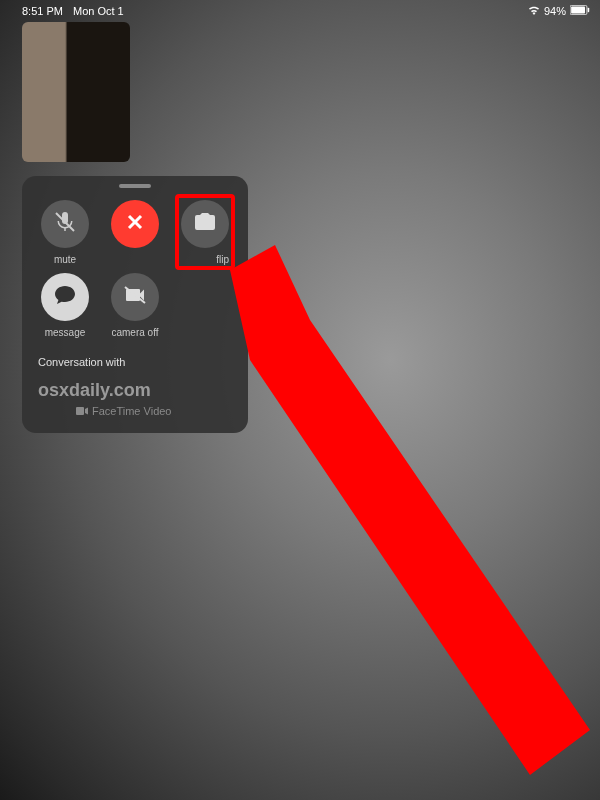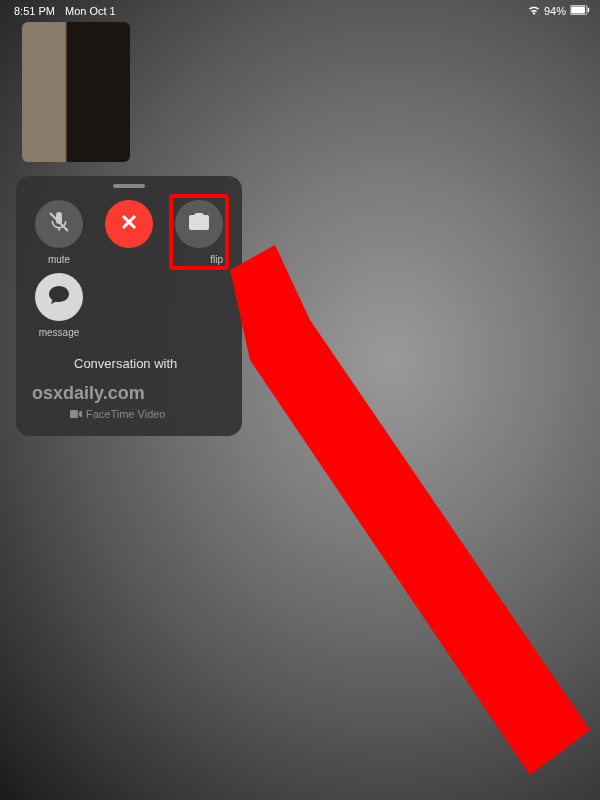--- a/index.html
+++ b/index.html
@@ -11,21 +11,21 @@
     body {
       width: 600px;
       height: 800px;
       background: radial-gradient(ellipse at 65% 45%, #9a9a9a 0%, #7a7a7a 30%, #555 60%, #2a2a2a 90%, #1a1a1a 100%);
       position: relative;
       overflow: hidden;
     }
     .status-bar {
       position: absolute;
       top: 0;
-      left: 4px;
+      left: 12px;
       right: 0;
       height: 22px;
       display: flex;
       justify-content: space-between;
       align-items: center;
       padding: 1px 10px;
       color: #fff;
       font-size: 11px;
       z-index: 10;
     }
@@ -45,21 +45,21 @@
       top: 22px;
       left: 22px;
       width: 108px;
       height: 140px;
       background: linear-gradient(to right, #8a7a6a 0%, #8a7a6a 40%, #1a1510 42%, #1a1510 100%);
       border-radius: 6px;
     }
     .call-panel {
       position: absolute;
       top: 176px;
-      left: 16px;
+      left: 22px;
       width: 226px;
       background: rgba(50,50,50,0.92);
       border-radius: 14px;
       padding: 16px 10px 16px 10px;
     }
     .drag-handle {
       width: 32px;
       height: 4px;
       background: #888;
       border-radius: 2px;
@@ -106,23 +106,22 @@
       border: 4px solid #ff0000;
       border-radius: 4px;
       pointer-events: none;
     }
     .conversation-section {
       margin-top: 18px;
       padding: 0 6px;
     }
     .conv-header {
       color: #e0e0e0;
-      font-size: 13px;
+      font-size: 11px;
       margin-bottom: 12px;
-      margin-left: 42px;
     }
     .conv-contact {
       color: #9a9a9a;
       font-size: 18px;
       font-weight: 700;
       margin-bottom: 4px;
     }
     .conv-type {
       color: #8a8a8a;
       font-size: 11px;
@@ -212,20 +211,31 @@
         <span>
           <svg viewBox="0 0 24 24" fill="#333">
               <path d="M12 3C6.5 3 2 6.6 2 11c0 2.4 1.3 4.5 3.4 6L4 21l4.6-2.3c1.1.2 2.2.3 3.4.3 5.5 0 10-3.6 10-8s-4.5-8-10-8z"></path>
             </svg>
         </span>
       </div>
       <span class="btn-label">message</span>
     </div>
 
 
+    <div class="call-button">
+      <div class="btn-circle">
+        <span>
+          <svg viewBox="0 0 24 24" fill="#ddd">
+              <path d="M17 10.5V7a1 1 0 00-1-1H4a1 1 0 00-1 1v10a1 1 0 001 1h12a1 1 0 001-1v-3.5l4 4v-11l-4 4z"></path>
+              <line x1="2" y1="4" x2="22" y2="20" stroke="#ddd" stroke-width="2"></line>
+            </svg>
+        </span>
+      </div>
+      <span class="btn-label">camera off</span>
+    </div>
 
   </div>
 
   <div class="conversation-section">
     <div class="conv-header">Conversation with</div>
     <div class="conv-contact">osxdaily.com</div>
     <div class="conv-type">
       <span>
         <svg viewBox="0 0 24 16" fill="#8a8a8a">
             <rect x="0" y="0" width="16" height="16" rx="2"></rect>

